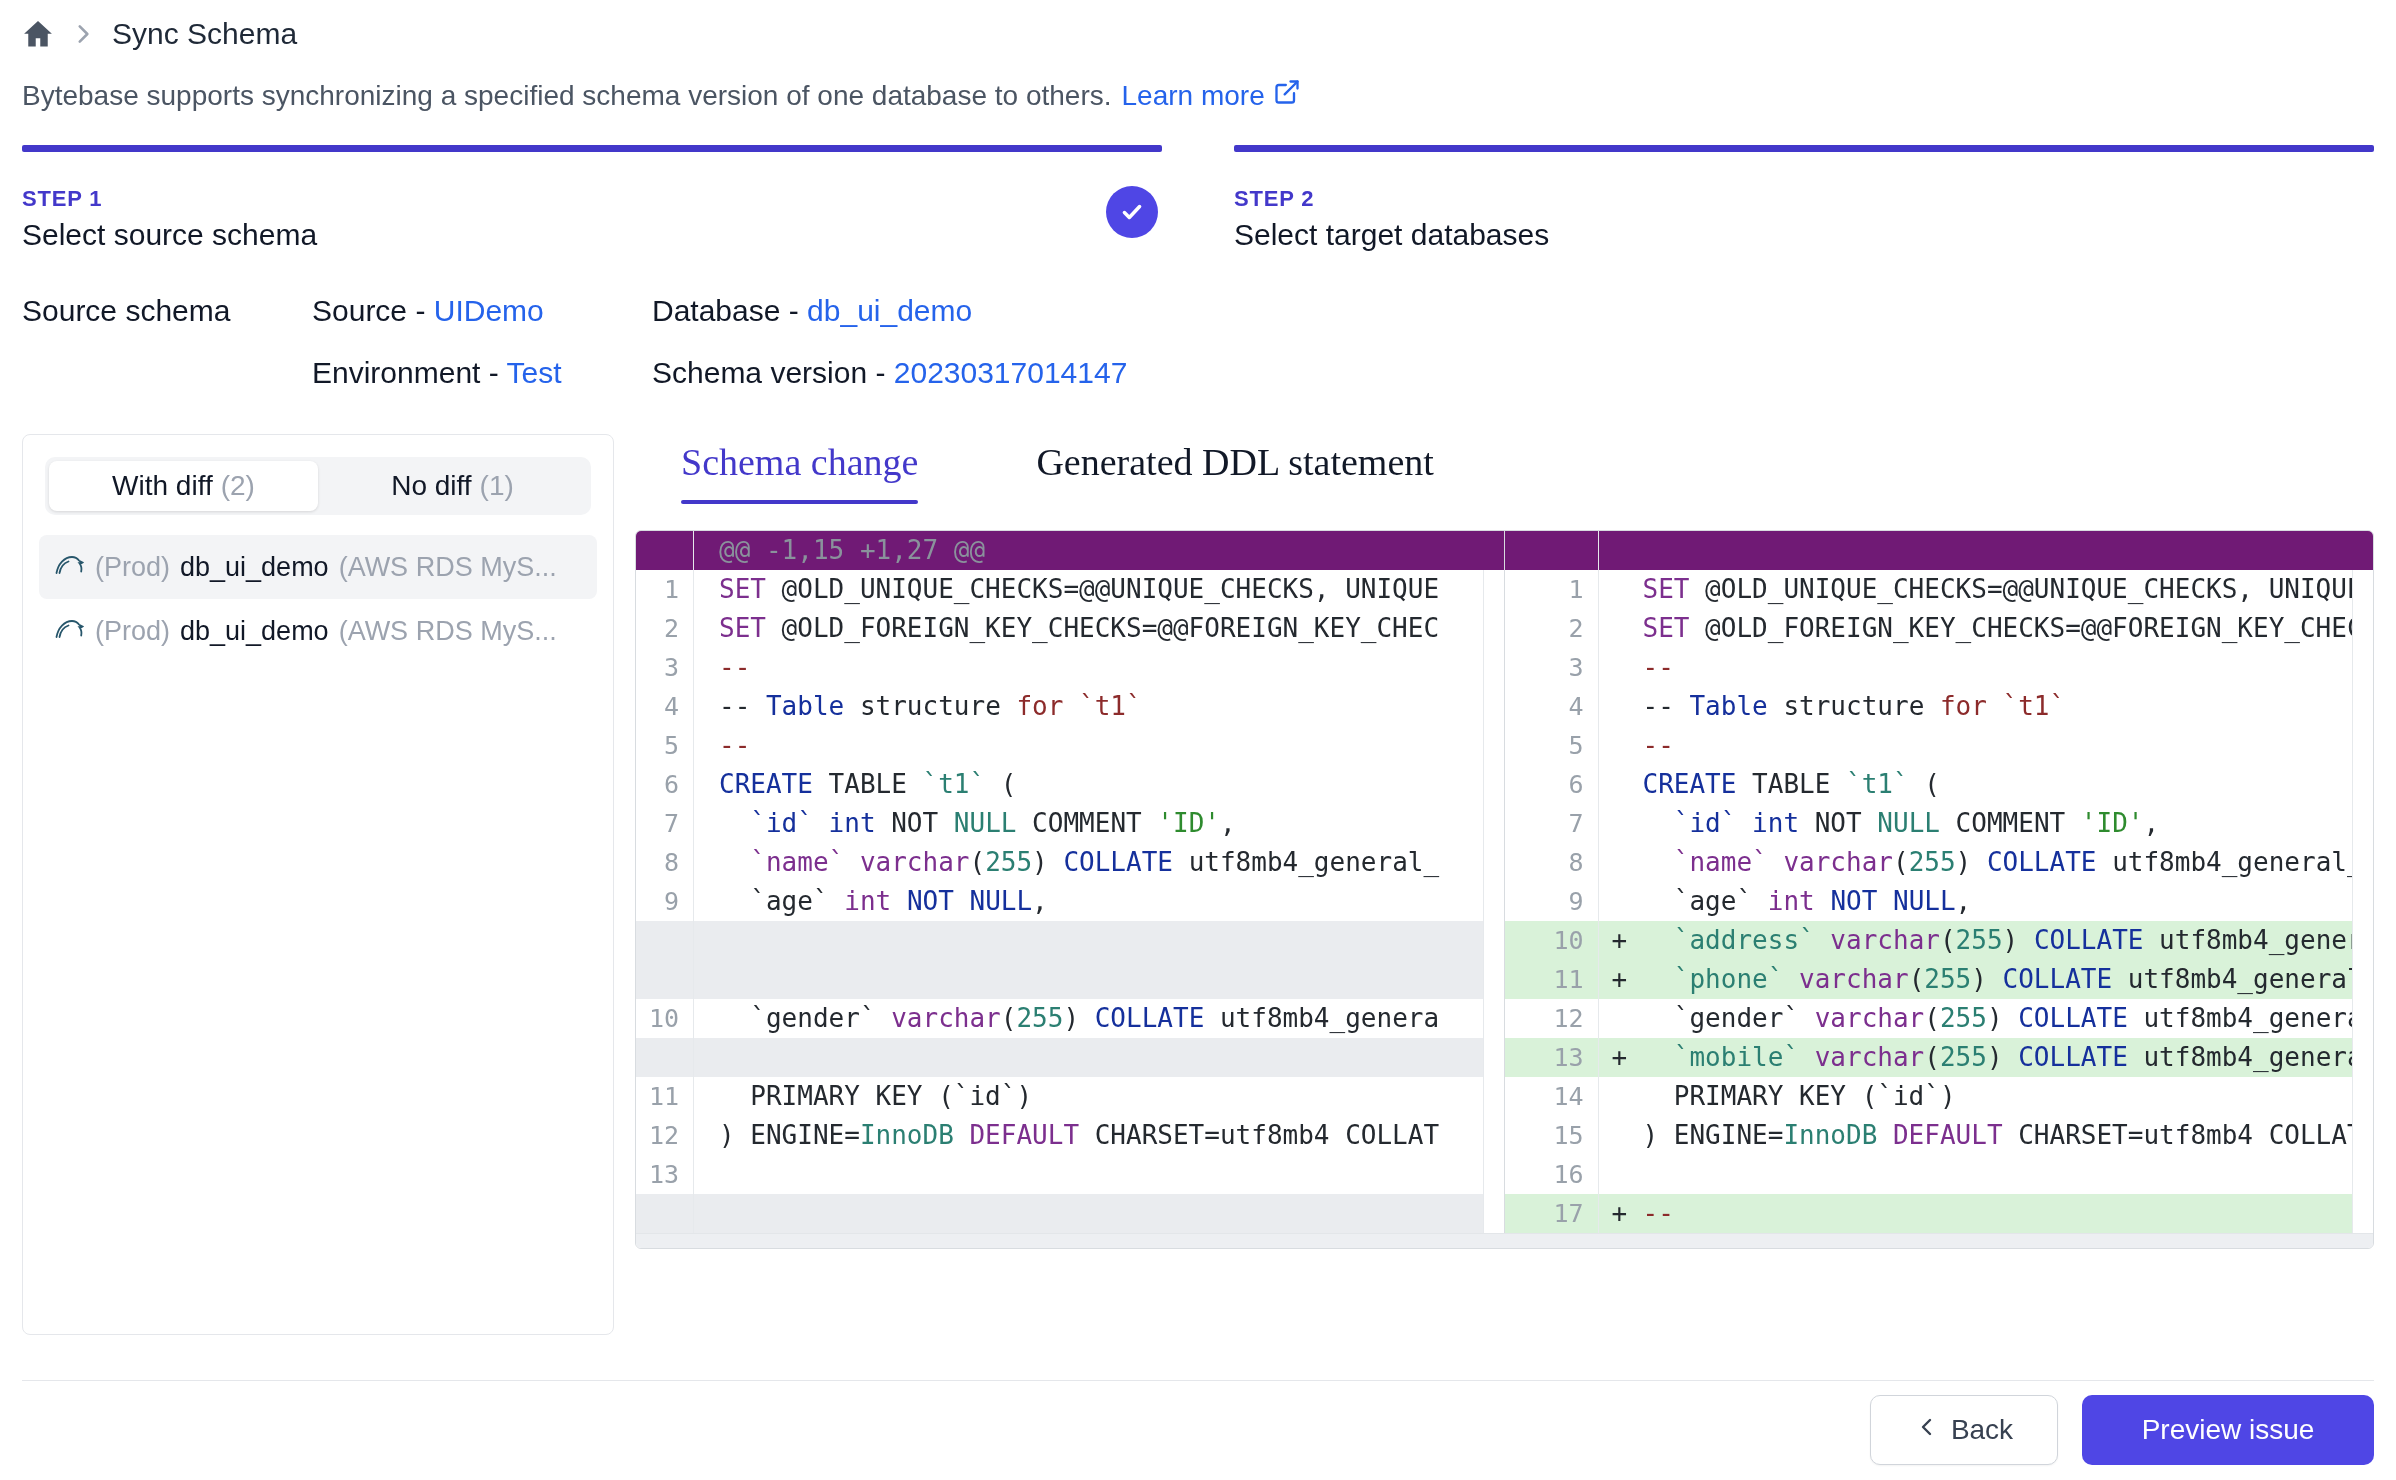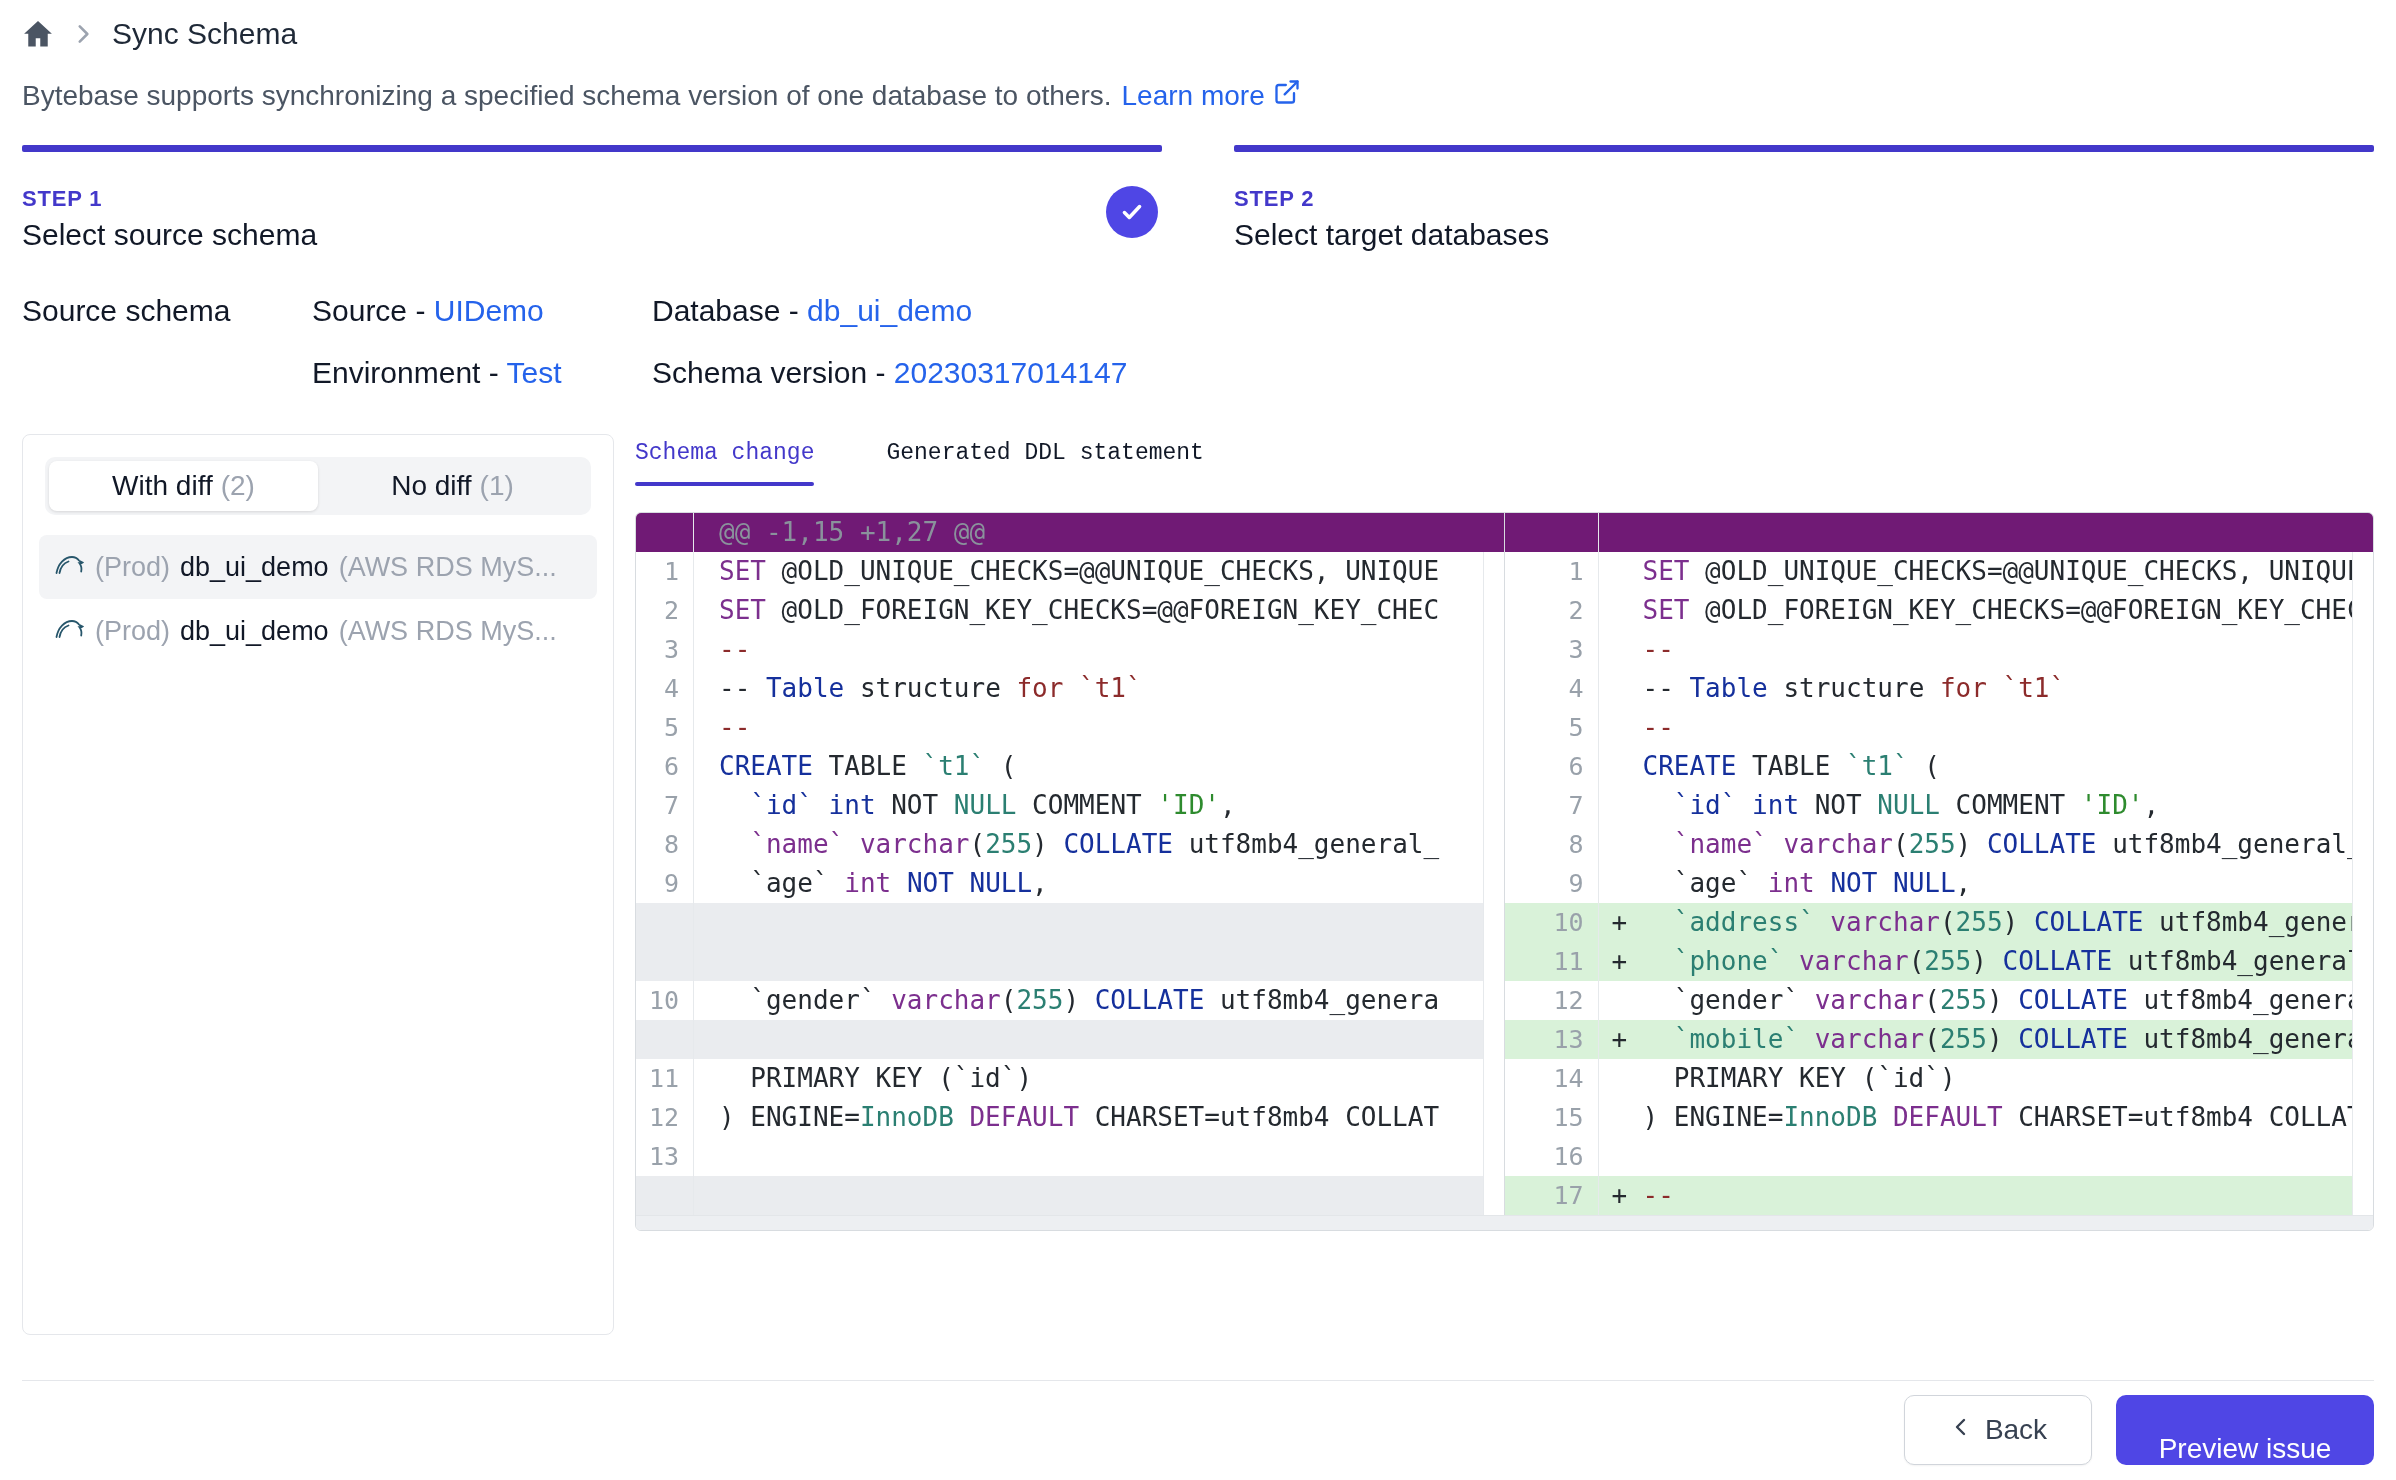--- a/index.html
+++ b/index.html
@@ -51,22 +51,22 @@
   .db-item { height:64px; border-radius:8px; padding:0 14px; display:flex; align-items:center; gap:10px;
              font-size:27px; white-space:nowrap; overflow:hidden; cursor:pointer; }
   .db-item.selected { background:#f3f4f6; }
   .db-env { color:#9ca3af; }
   .db-name { color:#111827; font-weight:500; }
   .db-suffix { color:#9ca3af; overflow:hidden; }
 
   
   .rcol { flex:1; min-width:0; }
   .rtabs { display:flex; gap:72px; }
-  .rtab { font-size:23px; color:#111827; background:none; border:none; cursor:pointer; font-family:Liberation Mono, monospace;
-          padding:6px 0 0; }
+  .rtab { font-size:38px; color:#111827; background:none; border:none; cursor:pointer; font-family:Liberation Serif, serif;
+          padding:6px 0 0;margin-left:46px; }
   .rtab .ul { height:4px; margin-top:16px; border-radius:2px; background:transparent; }
   .rtab.active { color:#4338ca; font-weight:500; }
   .rtab.active .ul { background:#4338ca; }
   .preview-title { margin-top:30px; font-size:30px; color:#111827; }
 
   
   .diff { margin-top:26px; border:1px solid #d8dce0; border-radius:6px; overflow:hidden; }
   .diff-body { display:flex; }
   .pane { width:50%; position:relative; background:#fff; }
   .pane-left { border-right:1px solid #d8dce0; }
@@ -92,21 +92,21 @@
   .tok-r { color:#8c2b2b; }
   .tok-gray { color:#8a929c; }
 
   
   .divider { margin-top:45px; border-top:1px solid #e5e7eb; }
   .footer { margin-top:14px; display:flex; justify-content:flex-end; gap:24px; align-items:center; }
   .btn { height:70px; border-radius:10px; font-size:28px; font-weight:500; cursor:pointer;
          display:flex; align-items:center; justify-content:center; font-family:inherit; }
   .btn-back { width:188px; background:#ffffff; border:1px solid #d1d5db; color:#374151; gap:12px;
               box-shadow:0 1px 2px rgba(0,0,0,.05); }
-  .btn-primary { width:258px; background:#4f46e5; border:none; color:#ffffff;align-items:flex-end; }
+  .btn-primary { width:292px; background:#4f46e5; border:none; color:#ffffff; }
 </style>
 </head>
 <body>
 
 <div class="px crumb-row">
   <span style="cursor:pointer">
     <svg width="32" height="32" viewBox="0 0 24 24" fill="#4b5563">
         <path d="M12 2.3 1.6 11.8h3.1v9.6h5.6v-6.2h3.4v6.2h5.6v-9.6h3.1Z"></path>
       </svg>
   </span>

